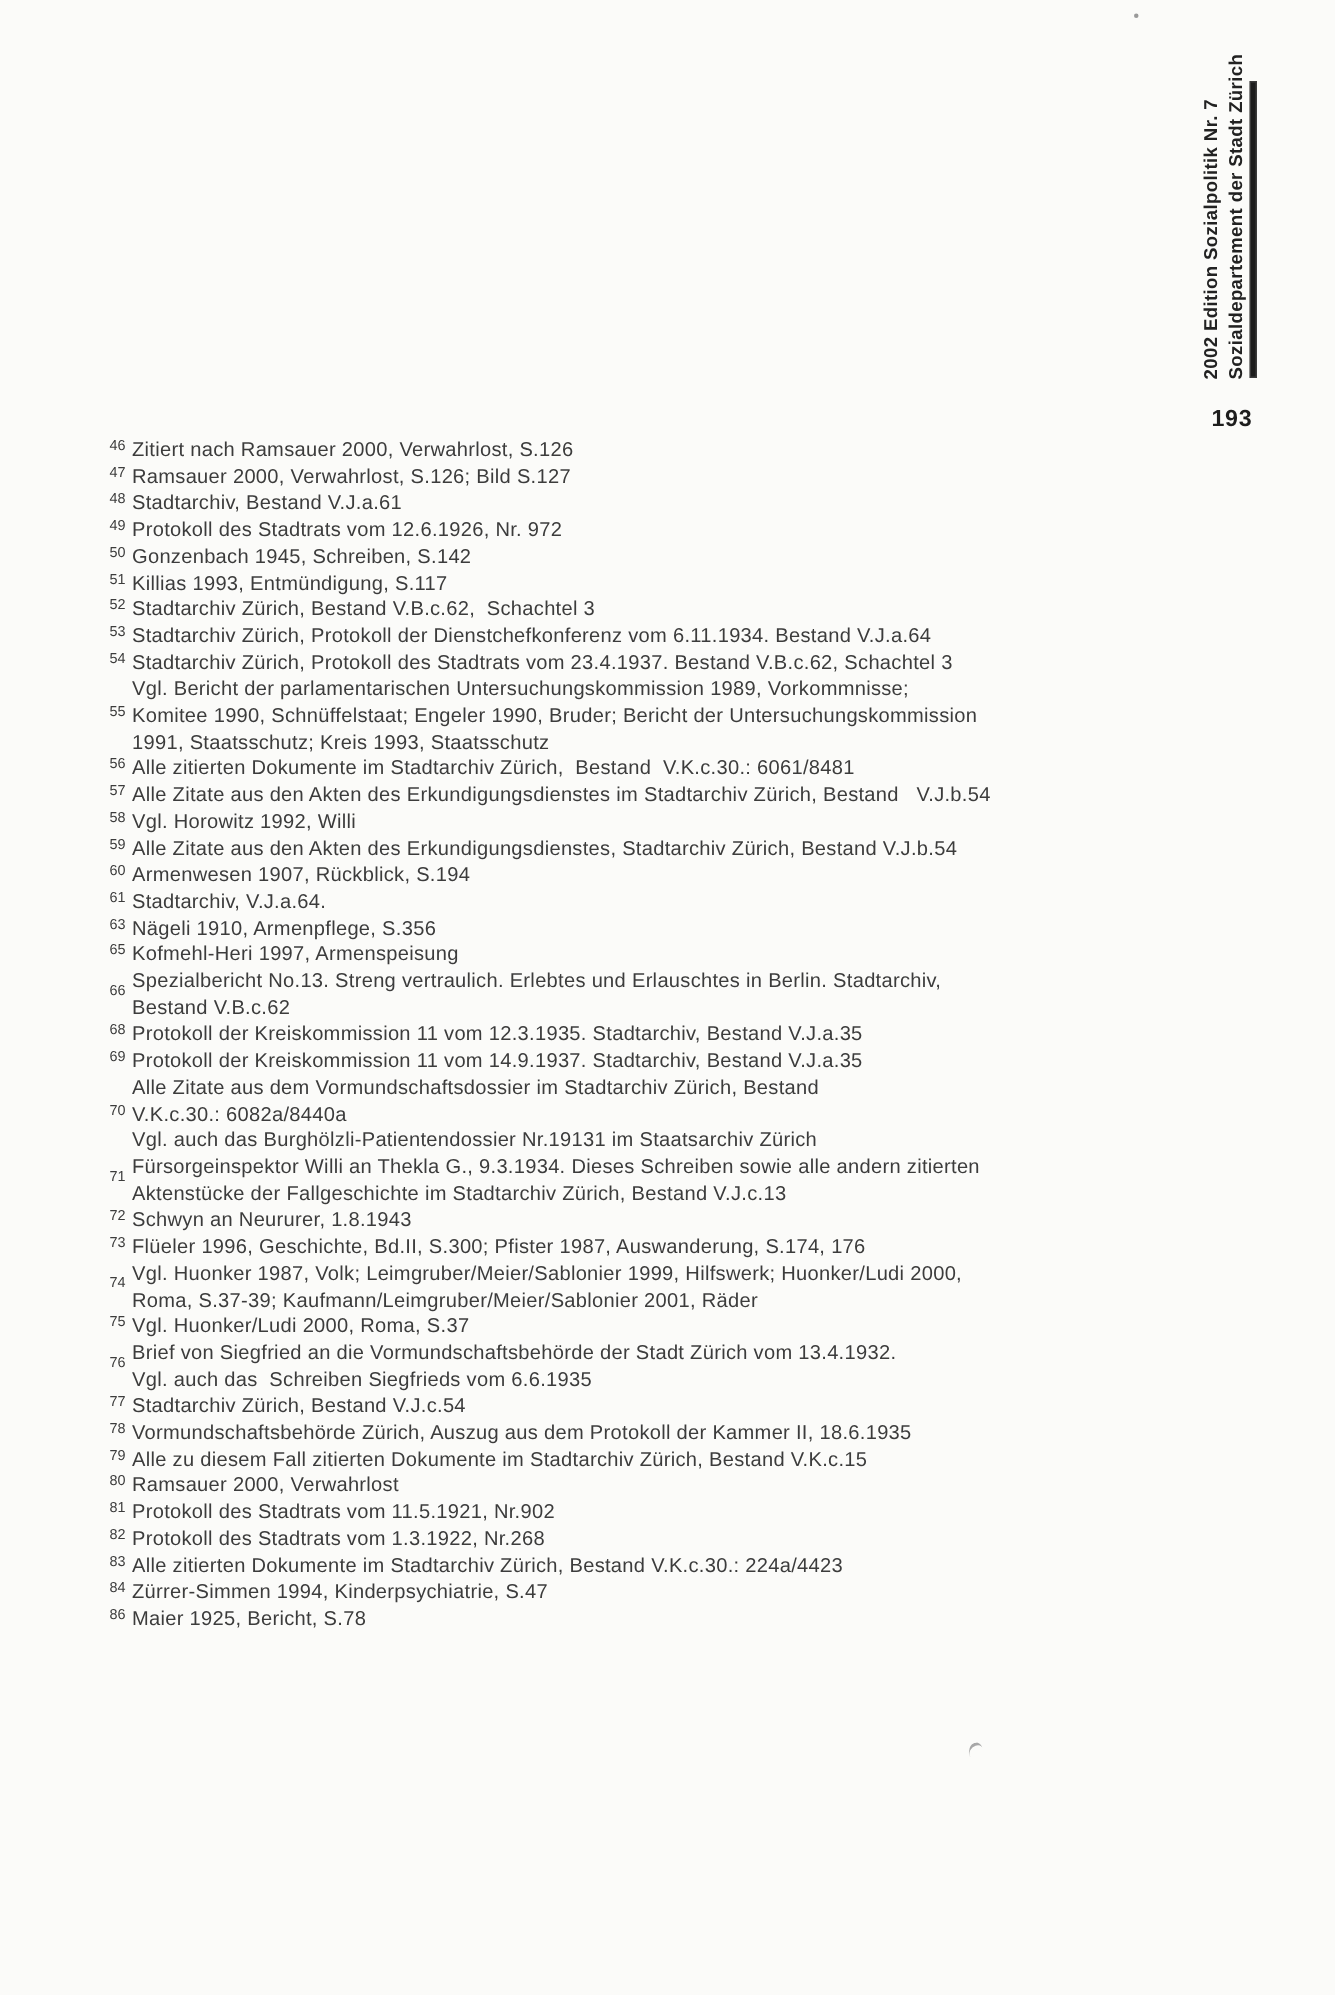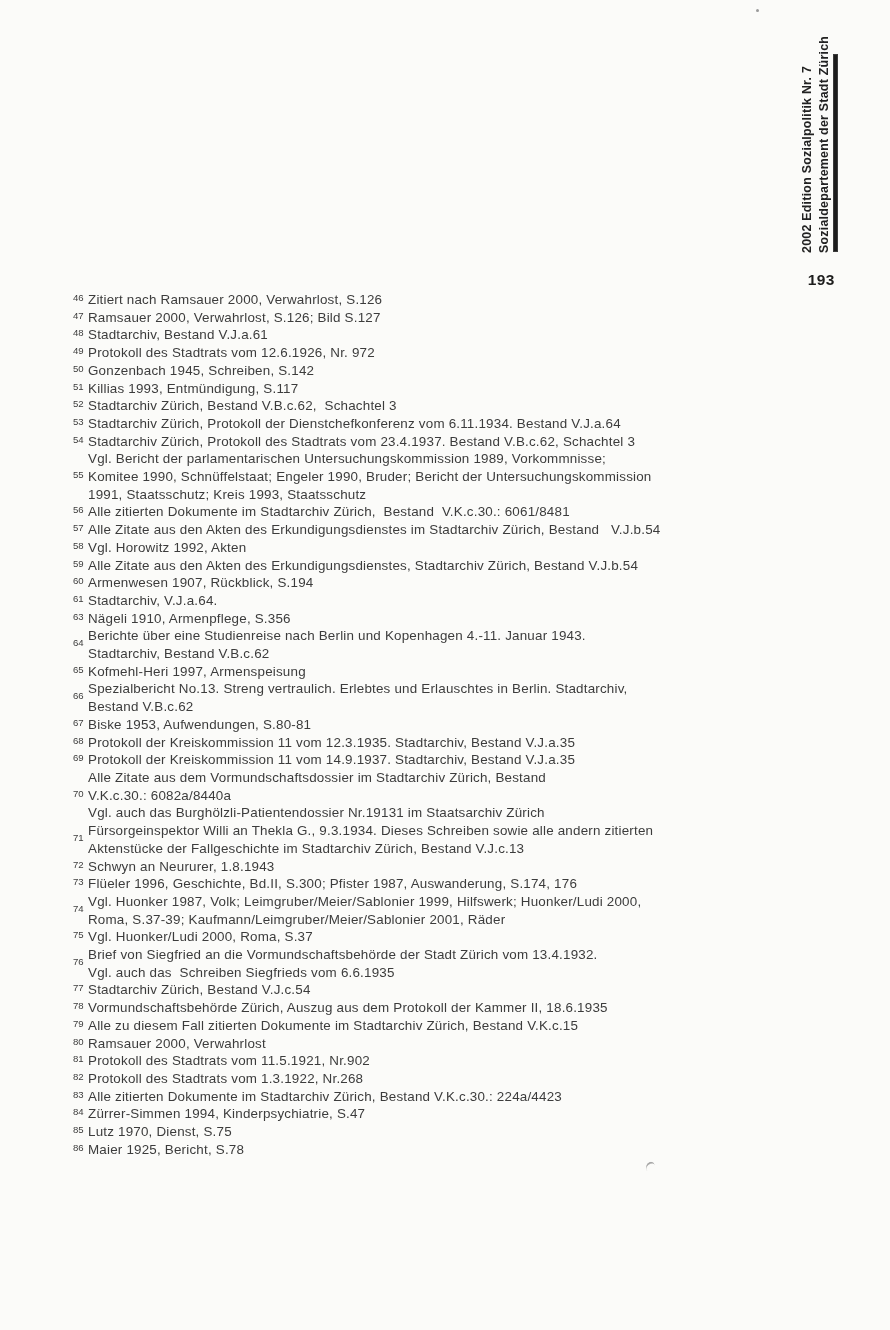--- a/index.html
+++ b/index.html
@@ -140,55 +140,46 @@
       <div class="footnote">
         <span class="fn-num">56</span>
         <span class="fn-text">Alle zitierten Dokumente im Stadtarchiv Zürich,  Bestand  V.K.c.30.: 6061/8481</span>
       </div>
       <div class="footnote">
         <span class="fn-num">57</span>
         <span class="fn-text">Alle Zitate aus den Akten des Erkundigungsdienstes im Stadtarchiv Zürich, Bestand   V.J.b.54</span>
       </div>
       <div class="footnote">
         <span class="fn-num">58</span>
-        <span class="fn-text">Vgl. Horowitz 1992, Akten</span>
+        <span class="fn-text">Vgl. Horowitz 1992, Willi</span>
       </div>
       <div class="footnote">
         <span class="fn-num">59</span>
         <span class="fn-text">Alle Zitate aus den Akten des Erkundigungsdienstes, Stadtarchiv Zürich, Bestand V.J.b.54</span>
       </div>
       <div class="footnote">
         <span class="fn-num">60</span>
         <span class="fn-text">Armenwesen 1907, Rückblick, S.194</span>
       </div>
       <div class="footnote">
         <span class="fn-num">61</span>
         <span class="fn-text">Stadtarchiv, V.J.a.64.</span>
       </div>
       <div class="footnote">
         <span class="fn-num">63</span>
         <span class="fn-text">Nägeli 1910, Armenpflege, S.356</span>
-      </div>
-      <div class="footnote">
-        <span class="fn-num">64</span>
-        <span class="fn-text">Berichte über eine Studienreise nach Berlin und Kopenhagen 4.-11. Januar 1943.
-Stadtarchiv, Bestand V.B.c.62</span>
       </div>
       <div class="footnote">
         <span class="fn-num">65</span>
         <span class="fn-text">Kofmehl-Heri 1997, Armenspeisung</span>
       </div>
       <div class="footnote">
         <span class="fn-num">66</span>
         <span class="fn-text">Spezialbericht No.13. Streng vertraulich. Erlebtes und Erlauschtes in Berlin. Stadtarchiv,
 Bestand V.B.c.62</span>
-      </div>
-      <div class="footnote">
-        <span class="fn-num">67</span>
-        <span class="fn-text">Biske 1953, Aufwendungen, S.80-81</span>
       </div>
       <div class="footnote">
         <span class="fn-num">68</span>
         <span class="fn-text">Protokoll der Kreiskommission 11 vom 12.3.1935. Stadtarchiv, Bestand V.J.a.35</span>
       </div>
       <div class="footnote">
         <span class="fn-num">69</span>
         <span class="fn-text">Protokoll der Kreiskommission 11 vom 14.9.1937. Stadtarchiv, Bestand V.J.a.35</span>
       </div>
       <div class="footnote">
@@ -250,24 +241,20 @@
       </div>
       <div class="footnote">
         <span class="fn-num">83</span>
         <span class="fn-text">Alle zitierten Dokumente im Stadtarchiv Zürich, Bestand V.K.c.30.: 224a/4423</span>
       </div>
       <div class="footnote">
         <span class="fn-num">84</span>
         <span class="fn-text">Zürrer-Simmen 1994, Kinderpsychiatrie, S.47</span>
       </div>
       <div class="footnote">
-        <span class="fn-num">85</span>
-        <span class="fn-text">Lutz 1970, Dienst, S.75</span>
-      </div>
-      <div class="footnote">
         <span class="fn-num">86</span>
         <span class="fn-text">Maier 1925, Bericht, S.78</span>
       </div>
     </div>
 
   <div class="side-text" style="color: rgb(34, 34, 34);">
     <div>2002 Edition Sozialpolitik Nr. 7</div>
     <div>Sozialdepartement der Stadt Zürich</div>
   </div>
 

